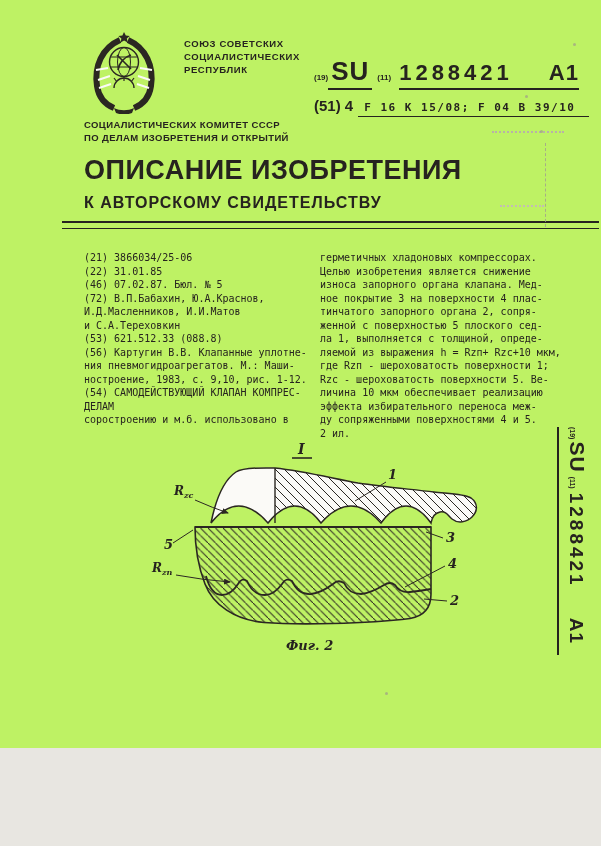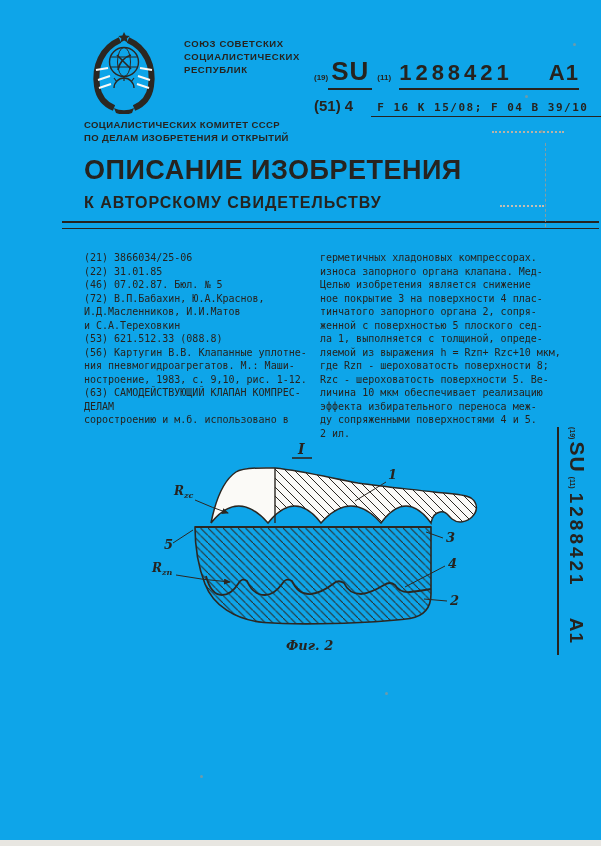--- a/index.html
+++ b/index.html
@@ -1,36 +1,36 @@
 <!DOCTYPE html>
 <html><head>
 <meta charset="utf-8">
 <style>
   html,body{margin:0;padding:0;}
   body{background:#e8e6e1;}
   .page{
-    position:relative;width:601px;height:840px;margin:0 auto;
-    background:#0ea5e9;color:#26231f;overflow:hidden;
+    position:relative;width:601px;height:748px;margin:0 auto;
+    background:#bef264;color:#26231f;overflow:hidden;
     font-family:"Liberation Sans",sans-serif;
   }
   .abs{position:absolute;}
   
   .emblem{left:86px;top:30px;width:76px;height:84px;}
   .union{left:184px;top:37px;font-weight:bold;font-size:9.5px;line-height:13px;letter-spacing:.6px;}
   .committee{left:84px;top:118px;font-weight:bold;font-size:9.5px;line-height:13px;letter-spacing:.4px;}
   .pubrow{left:314px;top:56px;display:flex;align-items:baseline;white-space:nowrap;}
   .tag{font-size:8px;font-weight:bold;}
   .su{font-size:26px;font-weight:bold;border-bottom:2.5px solid #26231f;padding:0 3px 1px 3px;letter-spacing:1px;}
   .t11{margin-left:5px;}
   .numwrap{display:flex;align-items:baseline;border-bottom:2.5px solid #26231f;padding-bottom:2px;margin-left:8px;}
   .pubnum{font-size:22px;font-weight:bold;letter-spacing:4px;}
   .kind{font-size:22px;font-weight:bold;margin-left:36px;letter-spacing:1px;}
   .ipcrow{left:314px;top:97px;display:flex;align-items:baseline;white-space:nowrap;}
   .ipc{font-family:"DejaVu Sans Mono",monospace;font-size:11px;font-weight:bold;letter-spacing:1.5px;
-       border-bottom:1.5px solid #26231f;padding:0 14px 2px 6px;margin-left:18px;text-align:center;}
+       border-bottom:1.5px solid #26231f;padding:0 14px 2px 6px;margin-left:5px;text-align:center;}
   
   .doc-title{left:84px;top:155px;font-size:27px;font-weight:bold;letter-spacing:.5px;}
   .doc-sub{left:84px;top:194px;font-size:16px;font-weight:bold;letter-spacing:1px;}
   .rule{left:62px;top:221px;width:537px;height:5px;border-top:2.5px solid #26231f;border-bottom:1px solid #26231f;}
   
   .col{font-family:"DejaVu Sans Mono",monospace;font-size:10px;line-height:13.5px;white-space:nowrap;}
   .colL{left:84px;top:251px;width:240px;}
   .colR{left:320px;top:251px;width:248px;}
   
   .fig{left:118px;top:438px;width:382px;height:228px;}
@@ -103,35 +103,35 @@
     <div>(21) 3866034/25-06</div>
     <div>(22) 31.01.85</div>
     <div>(46) 07.02.87. Бюл. № 5</div>
     <div>(72) В.П.Бабахин, Ю.А.Краснов,</div>
     <div>И.Д.Масленников, И.И.Матов</div>
     <div>и С.А.Тереховкин</div>
     <div>(53) 621.512.33 (088.8)</div>
     <div>(56) Картугин В.В. Клапанные уплотне-</div>
     <div>ния пневмогидроагрегатов. М.: Маши-</div>
     <div>ностроение, 1983, с. 9,10, рис. 1-12.</div>
-    <div>(63) САМОДЕЙСТВУЮЩИЙ КЛАПАН КОМПРЕС-</div>
+    <div>(54) САМОДЕЙСТВУЮЩИЙ КЛАПАН КОМПРЕС-</div>
     <div>ДЕЛАМ</div>
     <div>соростроению и м.б. использовано в</div>
   </div>
 
   <div class="abs col colR">
     <div>герметичных хладоновых компрессорах.</div>
+    <div>Целью изобретения является снижение</div>
     <div>износа запорного органа клапана. Мед-</div>
-    <div>Целью изобретения является снижение</div>
     <div>ное покрытие 3 на поверхности 4 плас-</div>
     <div>тинчатого запорного органа 2, сопря-</div>
     <div>женной с поверхностью 5 плоского сед-</div>
     <div>ла 1, выполняется с толщиной, опреде-</div>
     <div>ляемой из выражения h = Rzп+ Rzс+10 мкм,</div>
-    <div>где Rzп - шероховатость поверхности 8;</div>
+    <div>где Rzп - шероховатость поверхности 1;</div>
     <div>Rzс - шероховатость поверхности 5. Ве-</div>
     <div>личина 10 мкм обеспечивает реализацию</div>
     <div>эффекта избирательного переноса меж-</div>
     <div>ду сопряженными поверхностями 4 и 5.</div>
     <div>2 ил.</div>
   </div>
 
   <svg class="abs fig" viewBox="0 0 382 228">
     <defs>
       <pattern id="hatchU" width="9" height="9" patternUnits="userSpaceOnUse">

